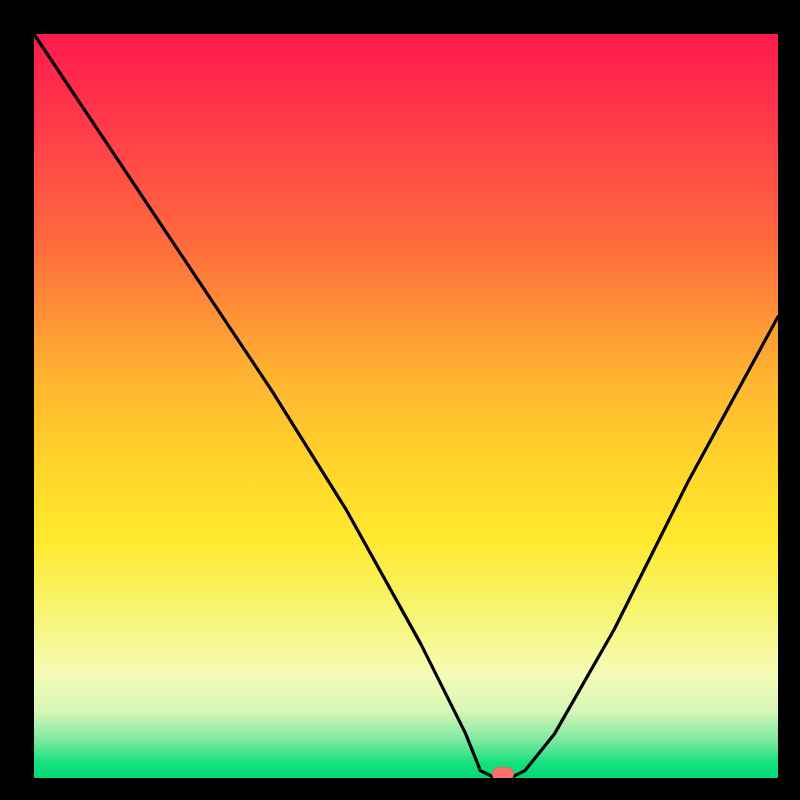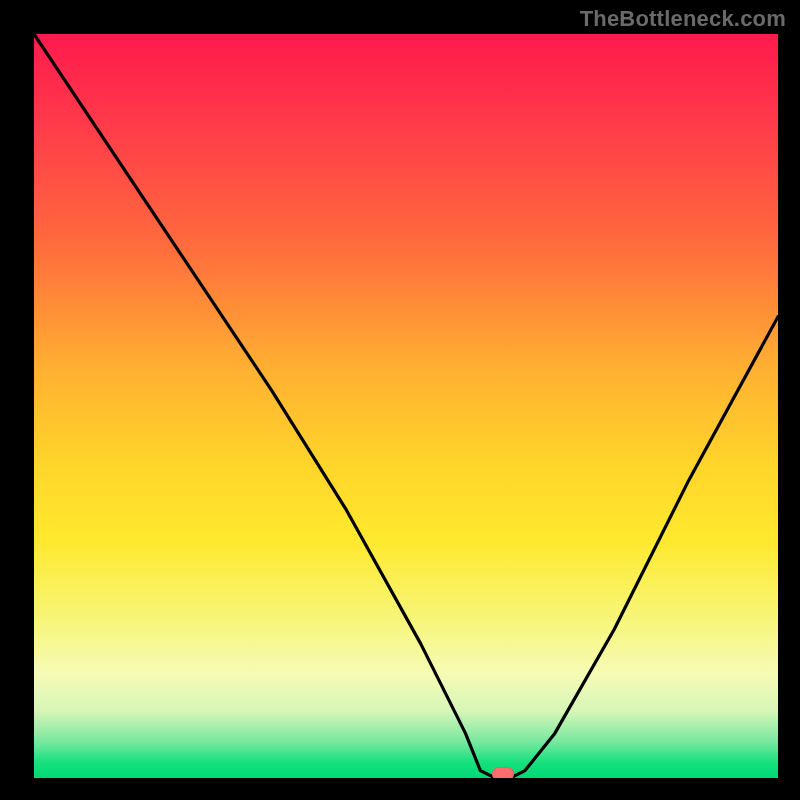--- a/index.html
+++ b/index.html
@@ -68,21 +68,20 @@
     box-shadow: 0 0 0 1px rgba(0,0,0,0.08) inset;
     transform: translate(-50%, -50%);
     z-index: 3;
   }
 </style>
 </head>
 <body>
 
 <div class="frame">
 
-  <div class="watermark">TheBottleneck.com</div>
 
   <div class="plot">
     <div class="gradient"></div>
 
     <svg class="curve" viewBox="0 0 744 744" preserveAspectRatio="none">
       <path d="M0.0 0.0 L59.5 89.3 L148.8 223.2 L238.1 357.1 L312.5 476.2 L386.9 610.1 L431.5 699.4 L446.4 736.6 L461.3 744.0 L476.2 744.0 L491.0 736.6 L520.8 699.4 L580.3 595.2 L654.7 446.4 L744.0 282.7" fill="none" stroke="#000" stroke-width="3.2" stroke-linejoin="round" stroke-linecap="round"></path>
     </svg>
 
     <div class="marker" style="left: 468.72px; top: 740.28px;"></div>
   </div>

